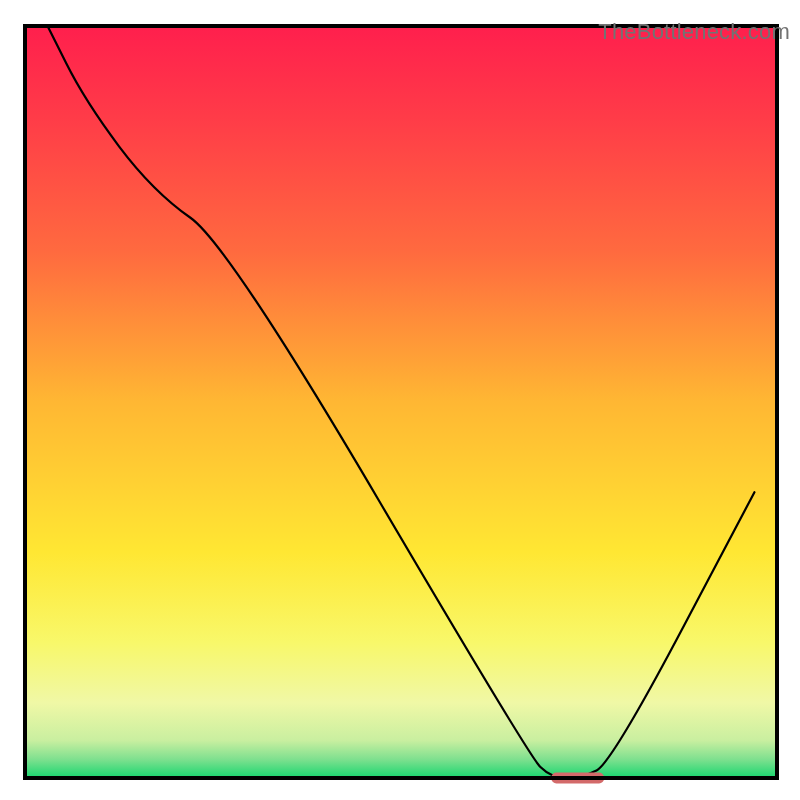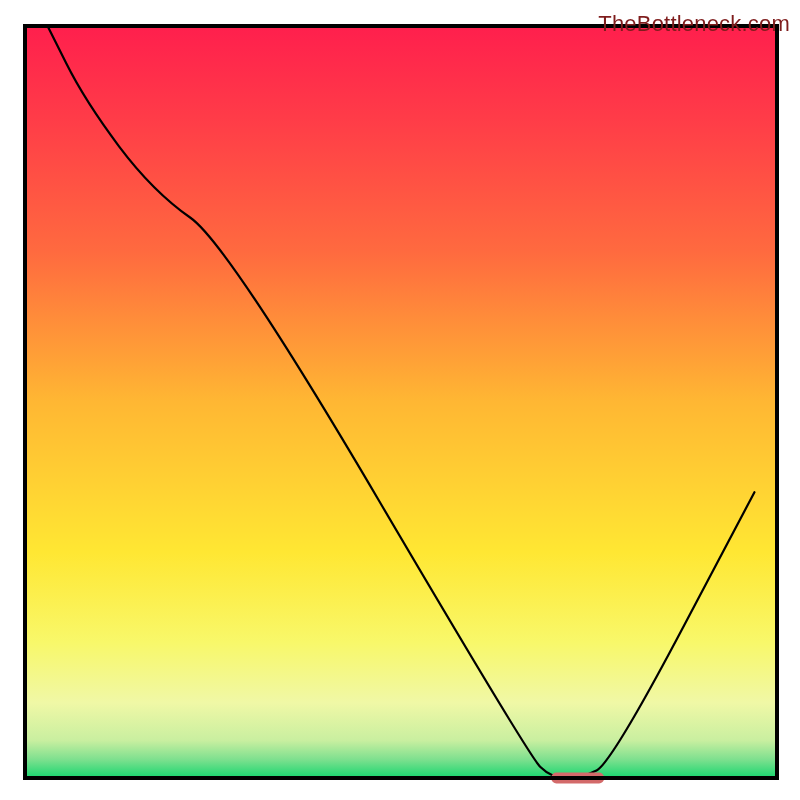--- a/index.html
+++ b/index.html
@@ -10,23 +10,23 @@
     background: #ffffff;
     font-family: Arial, Helvetica, sans-serif;
   }
   .chart-wrap {
     position: relative;
     width: 800px;
     height: 800px;
   }
   .watermark {
     position: absolute;
-    top: 11px;
+    top: 19px;
     right: 10px;
-    color: #7f1d1d;
+    color: #737373;
     font-size: 22px;
     font-weight: 400;
     letter-spacing: 0.2px;
     pointer-events: none;
     z-index: 4;
   }
   svg.chart {
     position: absolute;
     left: 0;
     top: 0;

